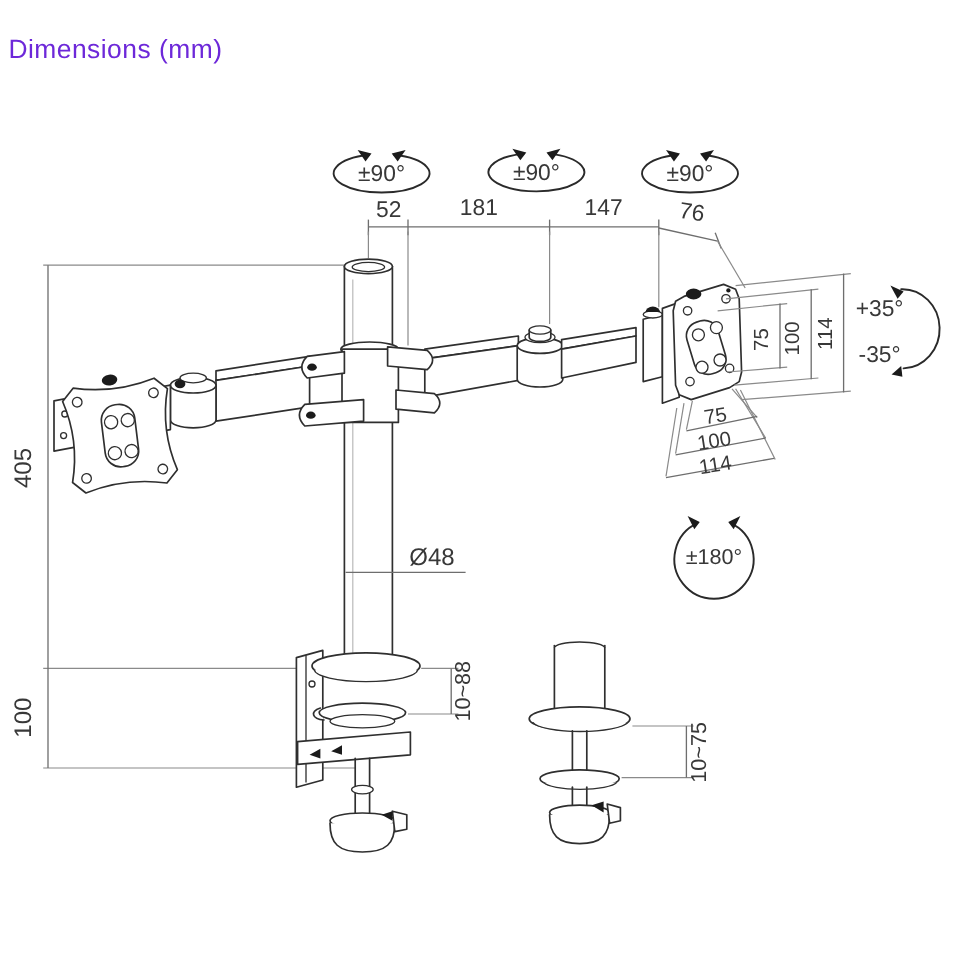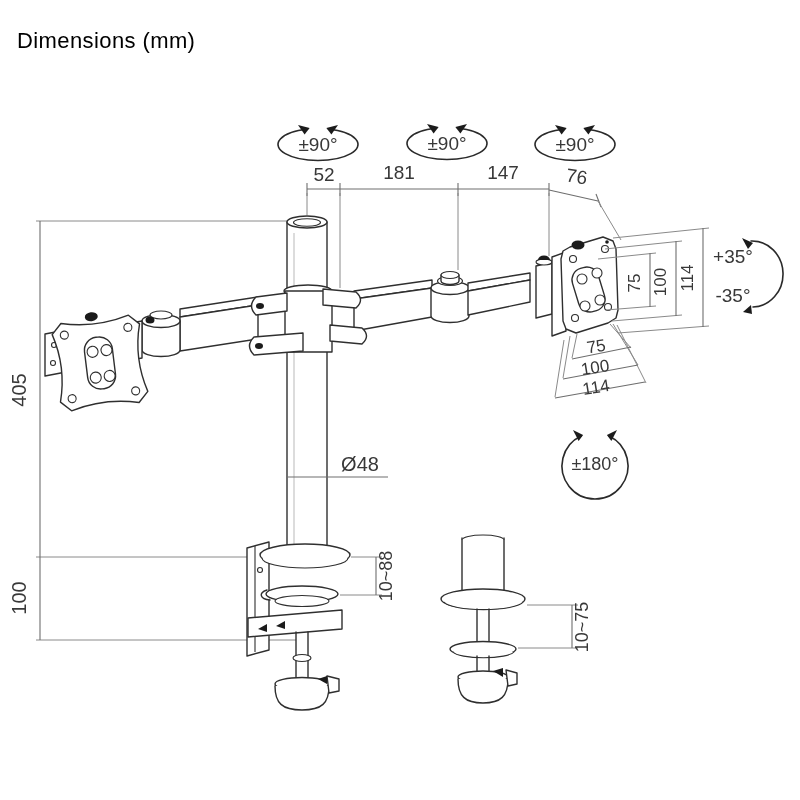--- a/index.html
+++ b/index.html
@@ -1,18 +1,18 @@
 <!DOCTYPE html>
 <html><head>
 <meta charset="utf-8">
 <style>
   html,body{margin:0;padding:0;background:#fff;}
   #stage{position:relative;width:800px;height:800px;background:#ffffff;overflow:hidden;
          font-family:"Liberation Sans",sans-serif;}
-  #title{position:absolute;left:17px;top:28px;font-size:22px;color:#000000;letter-spacing:.4px;}
+  #title{position:absolute;left:7px;top:28px;font-size:22px;color:#6d28d9;letter-spacing:.4px;}
   svg{position:absolute;left:0;top:0;}
   
   .p   {fill:#ffffff;stroke:#2f2f2f;stroke-width:1.4;stroke-linejoin:round;stroke-linecap:round;}
   .pt  {fill:#ffffff;stroke:#2f2f2f;stroke-width:1.1;stroke-linejoin:round;}
   .ln  {fill:none;stroke:#2f2f2f;stroke-width:1.4;stroke-linecap:round;}
   .hl  {fill:none;stroke:#b9b9b9;stroke-width:1;}
   .dim {fill:none;stroke:#6e6e6e;stroke-width:1.1;}
   .ext {fill:none;stroke:#8a8a8a;stroke-width:1;}
   .rot {fill:none;stroke:#2a2a2a;stroke-width:1.6;stroke-linecap:round;}
   .blk {fill:#1b1b1b;stroke:none;}

